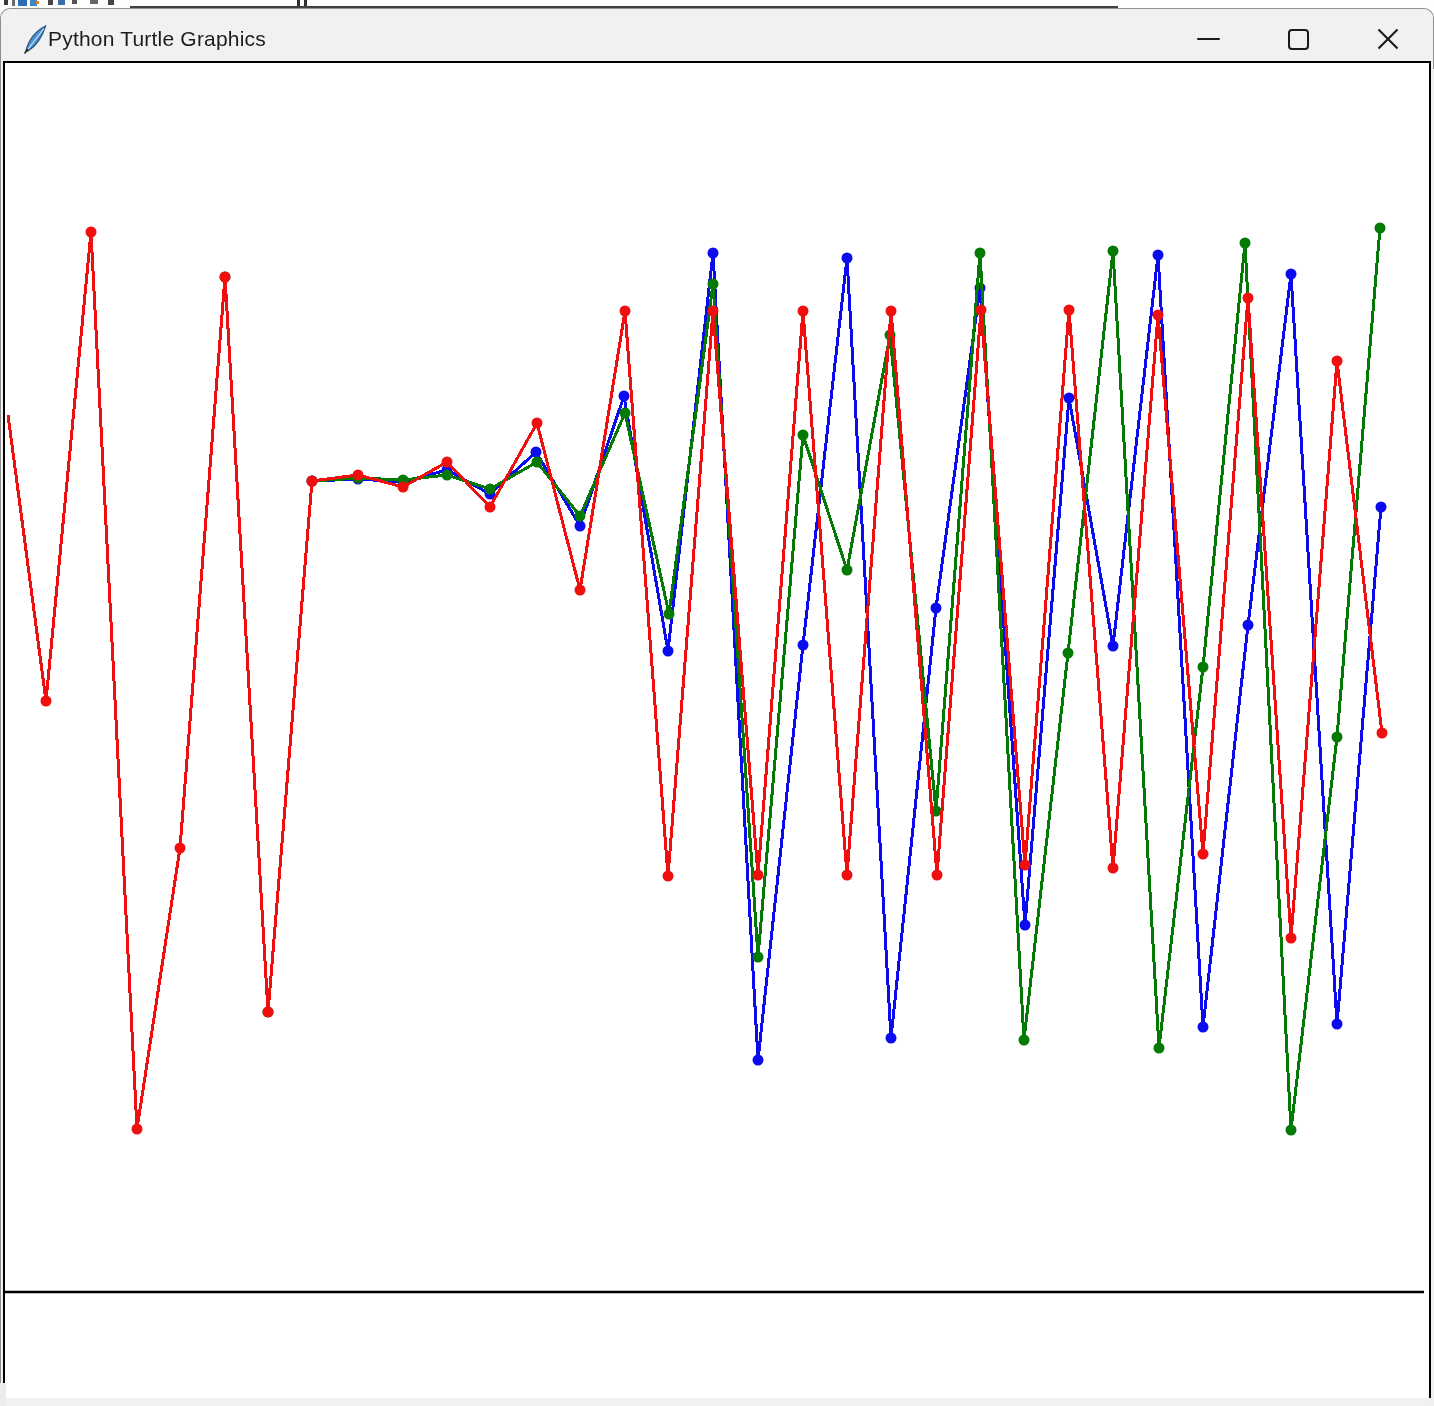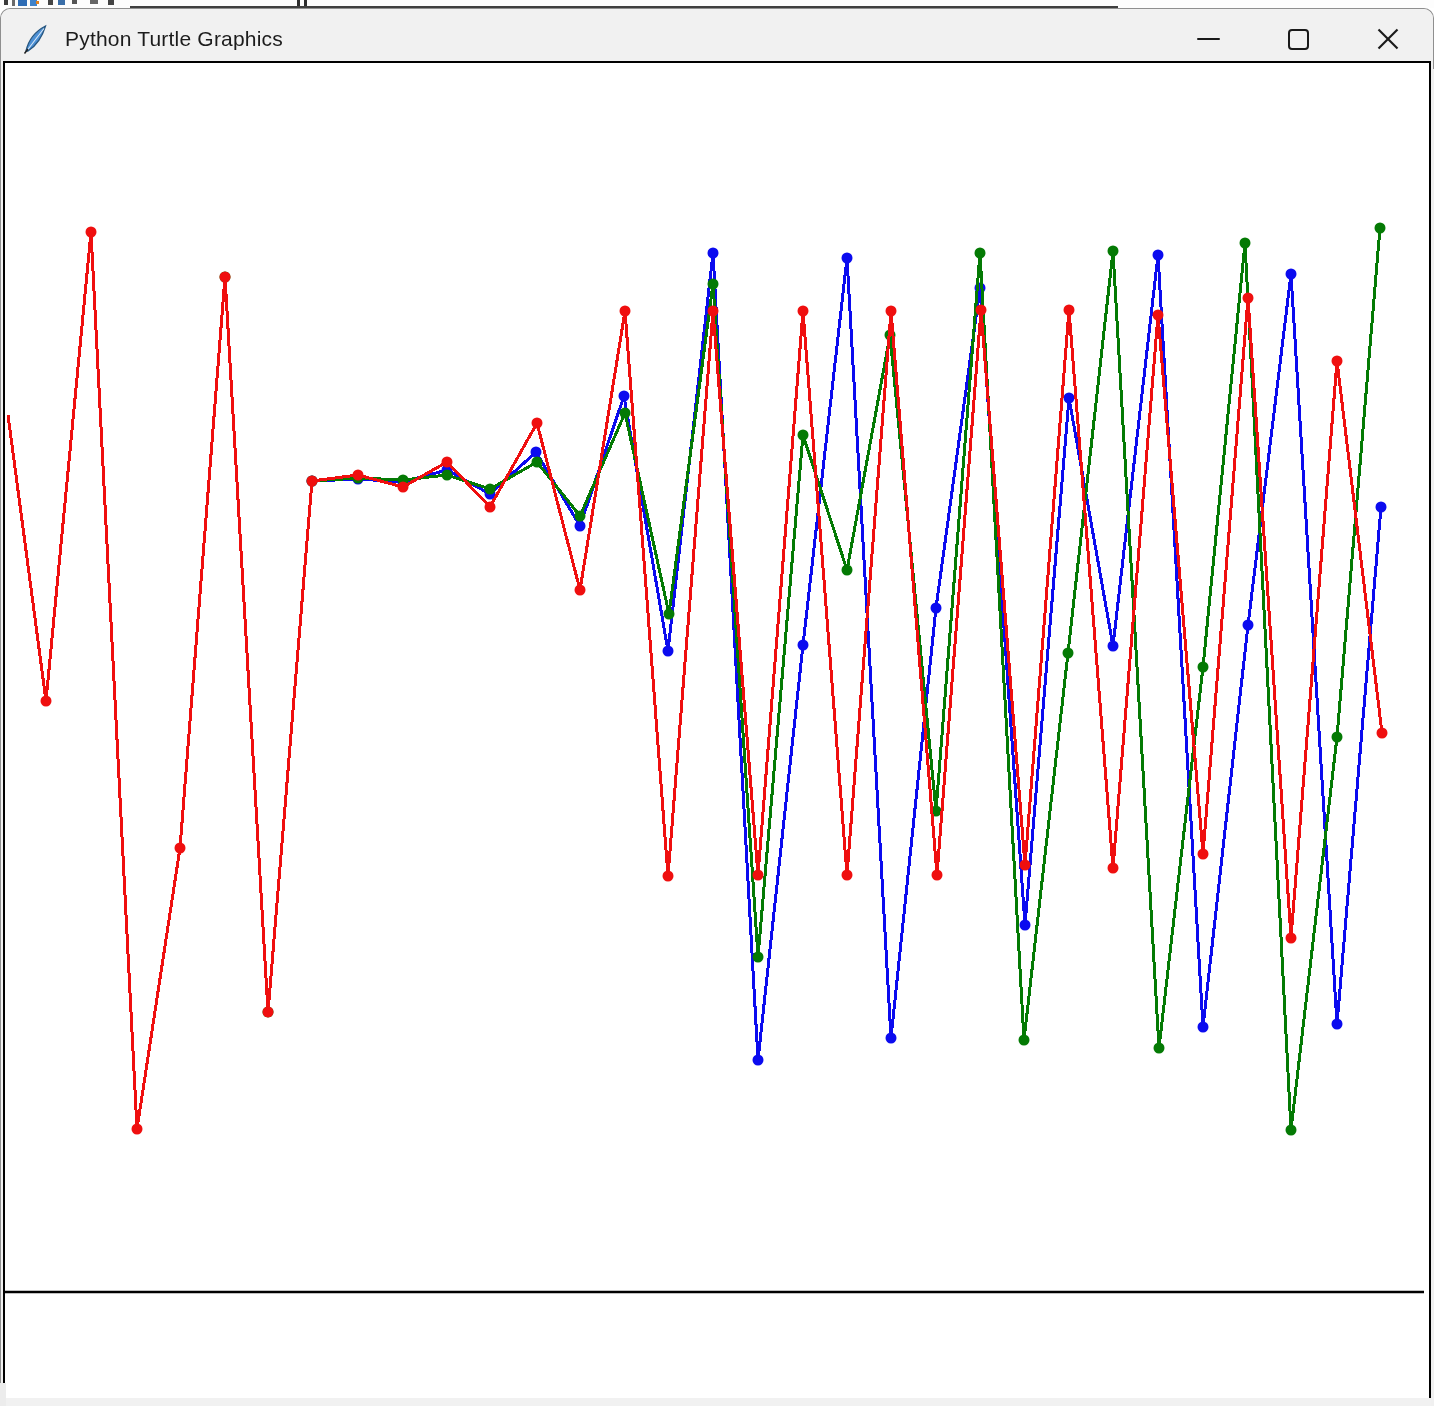--- a/index.html
+++ b/index.html
@@ -15,21 +15,21 @@
   .app-window{
     position:absolute;left:0;top:8px;width:1434px;height:1398px;
     box-sizing:border-box;border:1px solid #8f8f8f;border-bottom:none;
     border-radius:10px 10px 0 0;background:#f1f1f1;
   }
   .titlebar{
     height:60px;display:flex;align-items:center;
     border-radius:10px 10px 0 0;background:#f1f1f1;
   }
   .app-icon{margin-left:21px;width:26px;height:30px;flex:0 0 auto;display:flex;align-items:center;}
-  .title-text{margin-left:17px;font-size:21px;color:#1c1c1c;letter-spacing:0.2px;white-space:nowrap;}
+  .title-text{font-size:21px;color:#1c1c1c;letter-spacing:0.2px;white-space:nowrap;}
   .controls{margin-left:auto;display:flex;height:100%;}
   .ctrl{width:90px;height:100%;display:flex;align-items:center;justify-content:center;cursor:default;}
   .min-glyph{width:23px;height:2.6px;background:#1a1a1a;border-radius:2px;}
   .max-glyph{width:17px;height:17px;border:2px solid #1a1a1a;border-radius:4px;background:transparent;}
 
   
   .canvas-frame{
     position:absolute;left:3px;top:61px;width:1428px;height:1337px;
     box-sizing:border-box;background:#ffffff;
     border-top:2px solid #000;border-left:2px solid #000;border-right:2px solid #000;

